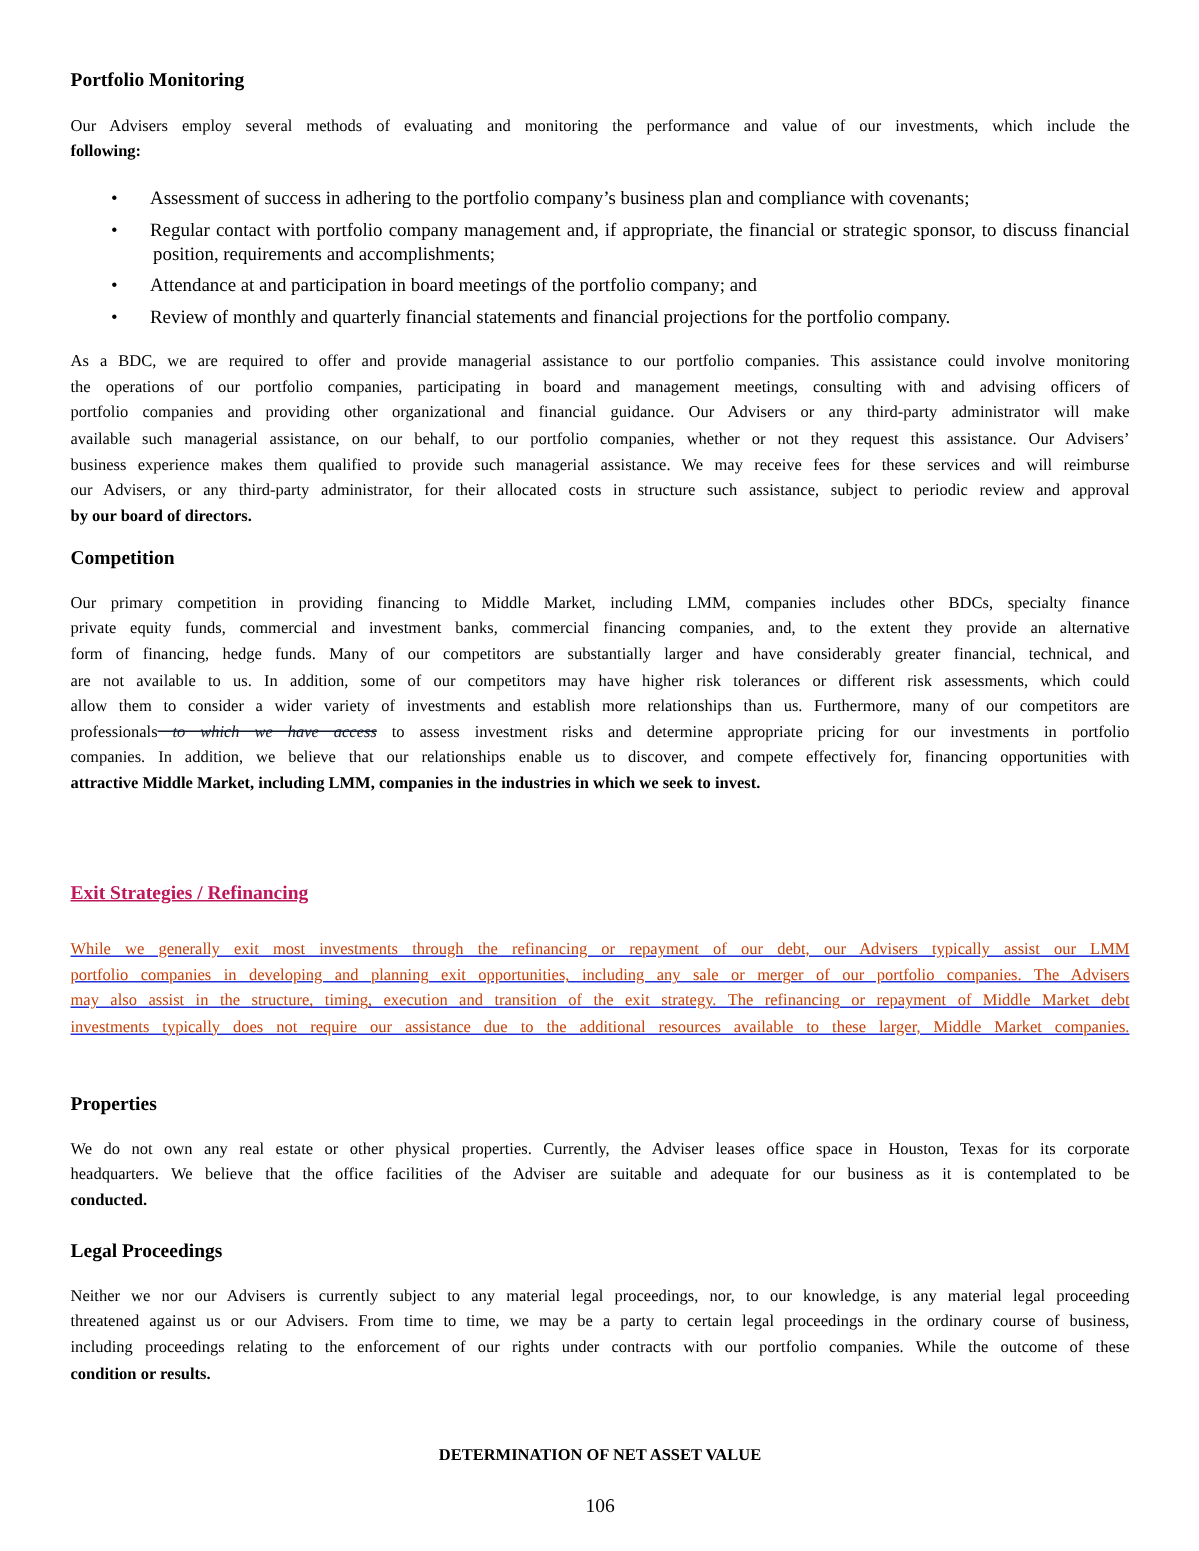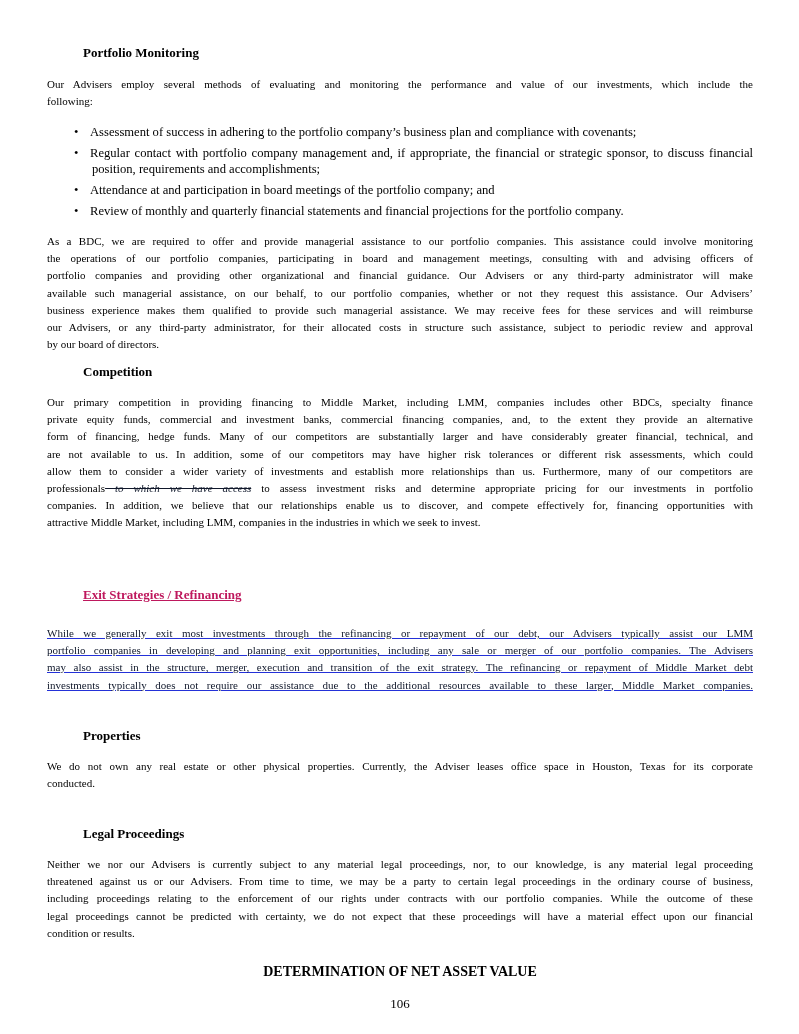--- a/index.html
+++ b/index.html
@@ -1,34 +1,34 @@
 <!DOCTYPE html>
 <html><head>
 <meta charset="utf-8">
 <style>
   html, body { margin: 0; padding: 0; background: #ffffff; }
   body { width: 799px; height: 1034px; overflow: hidden; position: relative;
          font-family: "Liberation Serif", serif; color: #000; }
   .page { position: absolute; left: 47px; top: 0; width: 706px; }
-  .h { position: absolute; left: 0; font-weight: bold; font-size: 13px; line-height: 16px; white-space: nowrap; margin-left: 36px; }
+  .h { position: absolute; left: 0; font-weight: bold; font-size: 13px; line-height: 16px; white-space: nowrap; }
   .p { position: absolute; left: 0; width: 706px; font-size: 11px; line-height: 17.2px; text-align: justify; }
   .p .ln { display: block; text-align: justify; text-align-last: justify; white-space: nowrap; height: 17.2px; }
-  .p .ln.last { text-align-last: left; }
+  .p .ln.last { text-align-last: left; font-weight: bold; }
   .bullets { position: absolute; left: 27px; width: 679px; font-size: 12.6px; line-height: 16px; }
   .bl { position: absolute; left: 0; width: 679px; }
   .bl .dot { position: absolute; left: 0; top: 0; }
-  .bl .tx { display: block; margin-left: 16px; }
+  .bl .tx { display: block; margin-left: 26px; }
   .bl .tx .ln { display: block; white-space: nowrap; }
   .bl .tx .ln.j { text-align: justify; text-align-last: justify; }
   .bl .tx .ln.indent { padding-left: 2px; }
   .del { color: #0f172a; text-decoration: line-through; font-style: italic; }
-  .ins { color: #0f172a; text-decoration: underline; text-decoration-color: #2431d8; }
+  .ins { color: #c2410c; text-decoration: underline; text-decoration-color: #2431d8; }
   .insh { color: #be185d; text-decoration: underline; font-weight: bold; }
   .center { position: absolute; left: 0; width: 706px; text-align: center; white-space: nowrap; }
-  .title { font-weight: bold; font-size: 14px; top: 964px; }
+  .title { font-weight: bold; font-size: 11px; top: 964px; }
   .pnum { font-size: 13px; top: 996px; }
 </style>
 </head>
 <body>
 
 <div class="page">
 
   <div class="h" style="top:45px">Portfolio Monitoring</div>
 
   <div class="p" style="top:76px">
@@ -85,36 +85,36 @@
     <span class="ln"><span>professionals</span><span class="del"> to which we have access</span><span> to assess investment risks and determine appropriate pricing for our investments in portfolio</span></span>
     <span class="ln">companies. In addition, we believe that our relationships enable us to discover, and compete effectively for, financing opportunities with</span>
     <span class="ln last">attractive Middle Market, including LMM, companies in the industries in which we seek to invest.</span>
   </div>
 
   <div class="h insh" style="top:587px">Exit Strategies / Refinancing</div>
 
   <div class="p ins" style="top:625px">
     <span class="ln">While we generally exit most investments through the refinancing or repayment of our debt, our Advisers typically assist our LMM</span>
     <span class="ln">portfolio companies in developing and planning exit opportunities, including any sale or merger of our portfolio companies. The Advisers</span>
-    <span class="ln">may also assist in the structure, merger, execution and transition of the exit strategy. The refinancing or repayment of Middle Market debt</span>
+    <span class="ln">may also assist in the structure, timing, execution and transition of the exit strategy. The refinancing or repayment of Middle Market debt</span>
     <span class="ln">investments typically does not require our assistance due to the additional resources available to these larger, Middle Market companies.</span>
   </div>
 
   <div class="h" style="top:728px">Properties</div>
 
   <div class="p" style="top:758px">
     <span class="ln">We do not own any real estate or other physical properties. Currently, the Adviser leases office space in Houston, Texas for its corporate</span>
+    <span class="ln">headquarters. We believe that the office facilities of the Adviser are suitable and adequate for our business as it is contemplated to be</span>
     <span class="ln last">conducted.</span>
   </div>
 
   <div class="h" style="top:826px">Legal Proceedings</div>
 
   <div class="p" style="top:856px">
     <span class="ln">Neither we nor our Advisers is currently subject to any material legal proceedings, nor, to our knowledge, is any material legal proceeding</span>
     <span class="ln">threatened against us or our Advisers. From time to time, we may be a party to certain legal proceedings in the ordinary course of business,</span>
     <span class="ln">including proceedings relating to the enforcement of our rights under contracts with our portfolio companies. While the outcome of these</span>
-    <span class="ln">legal proceedings cannot be predicted with certainty, we do not expect that these proceedings will have a material effect upon our financial</span>
     <span class="ln last">condition or results.</span>
   </div>
 
   <div class="center title">DETERMINATION OF NET ASSET VALUE</div>
   <div class="center pnum">106</div>
 </div>
 
 </body></html>

